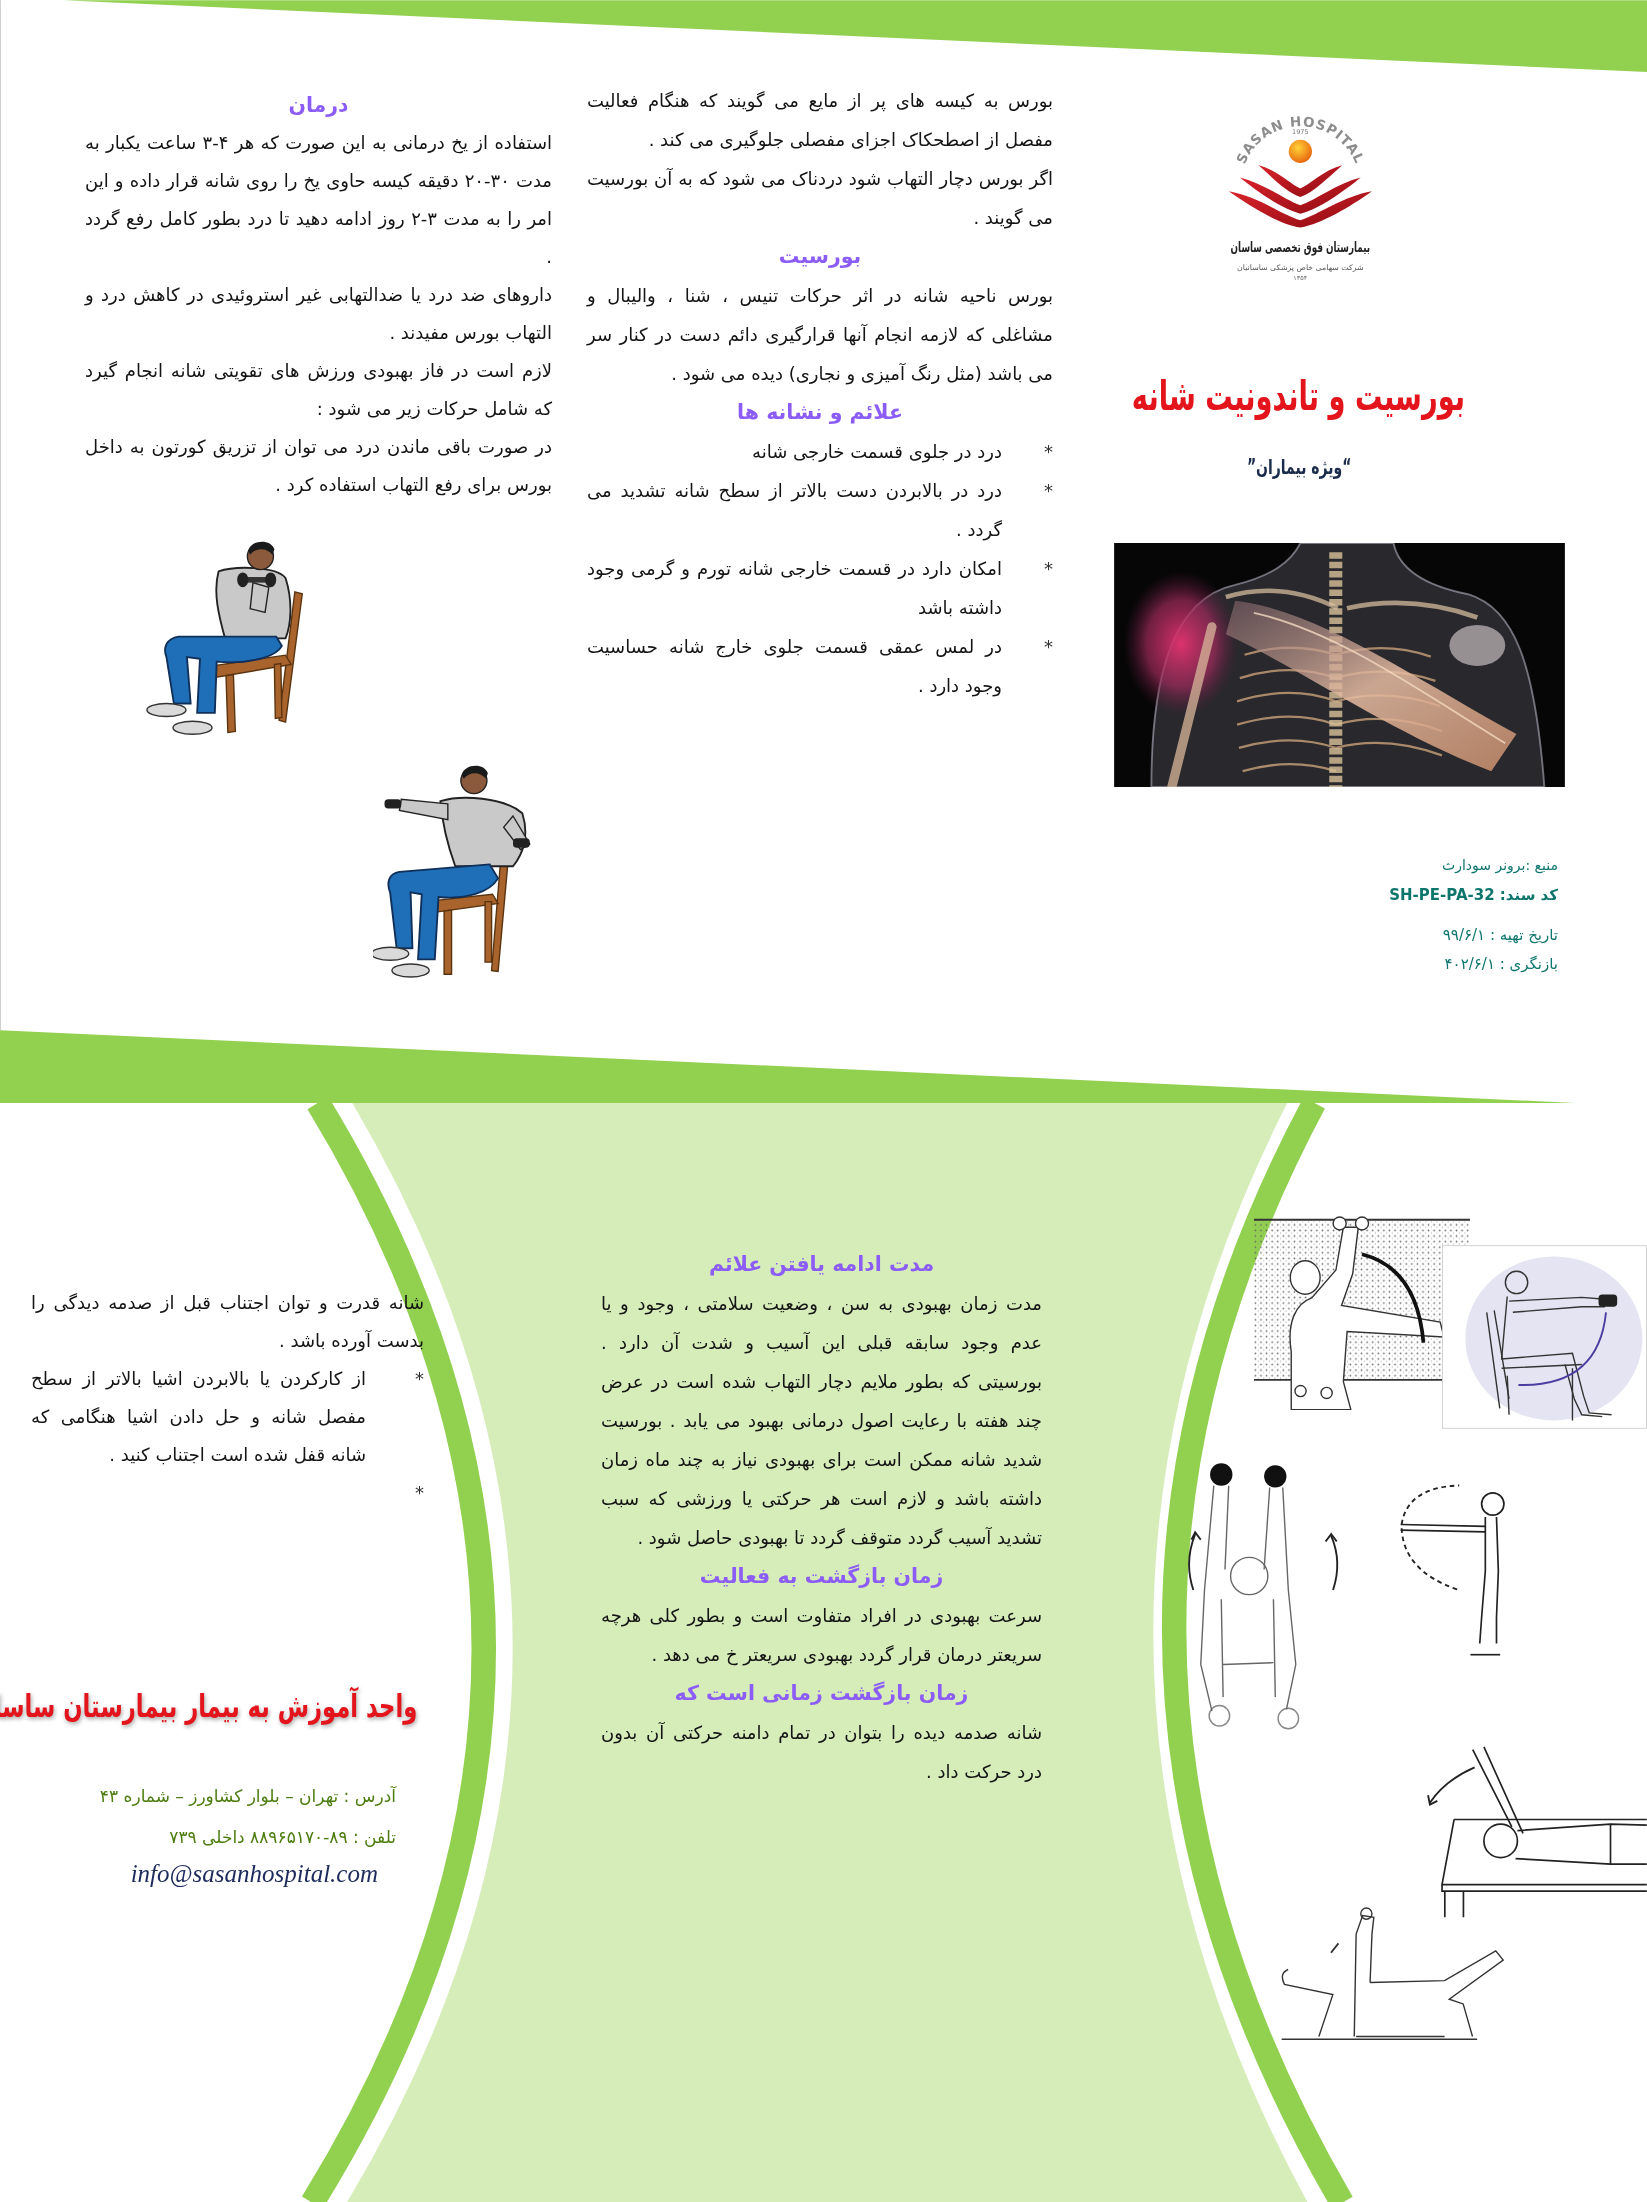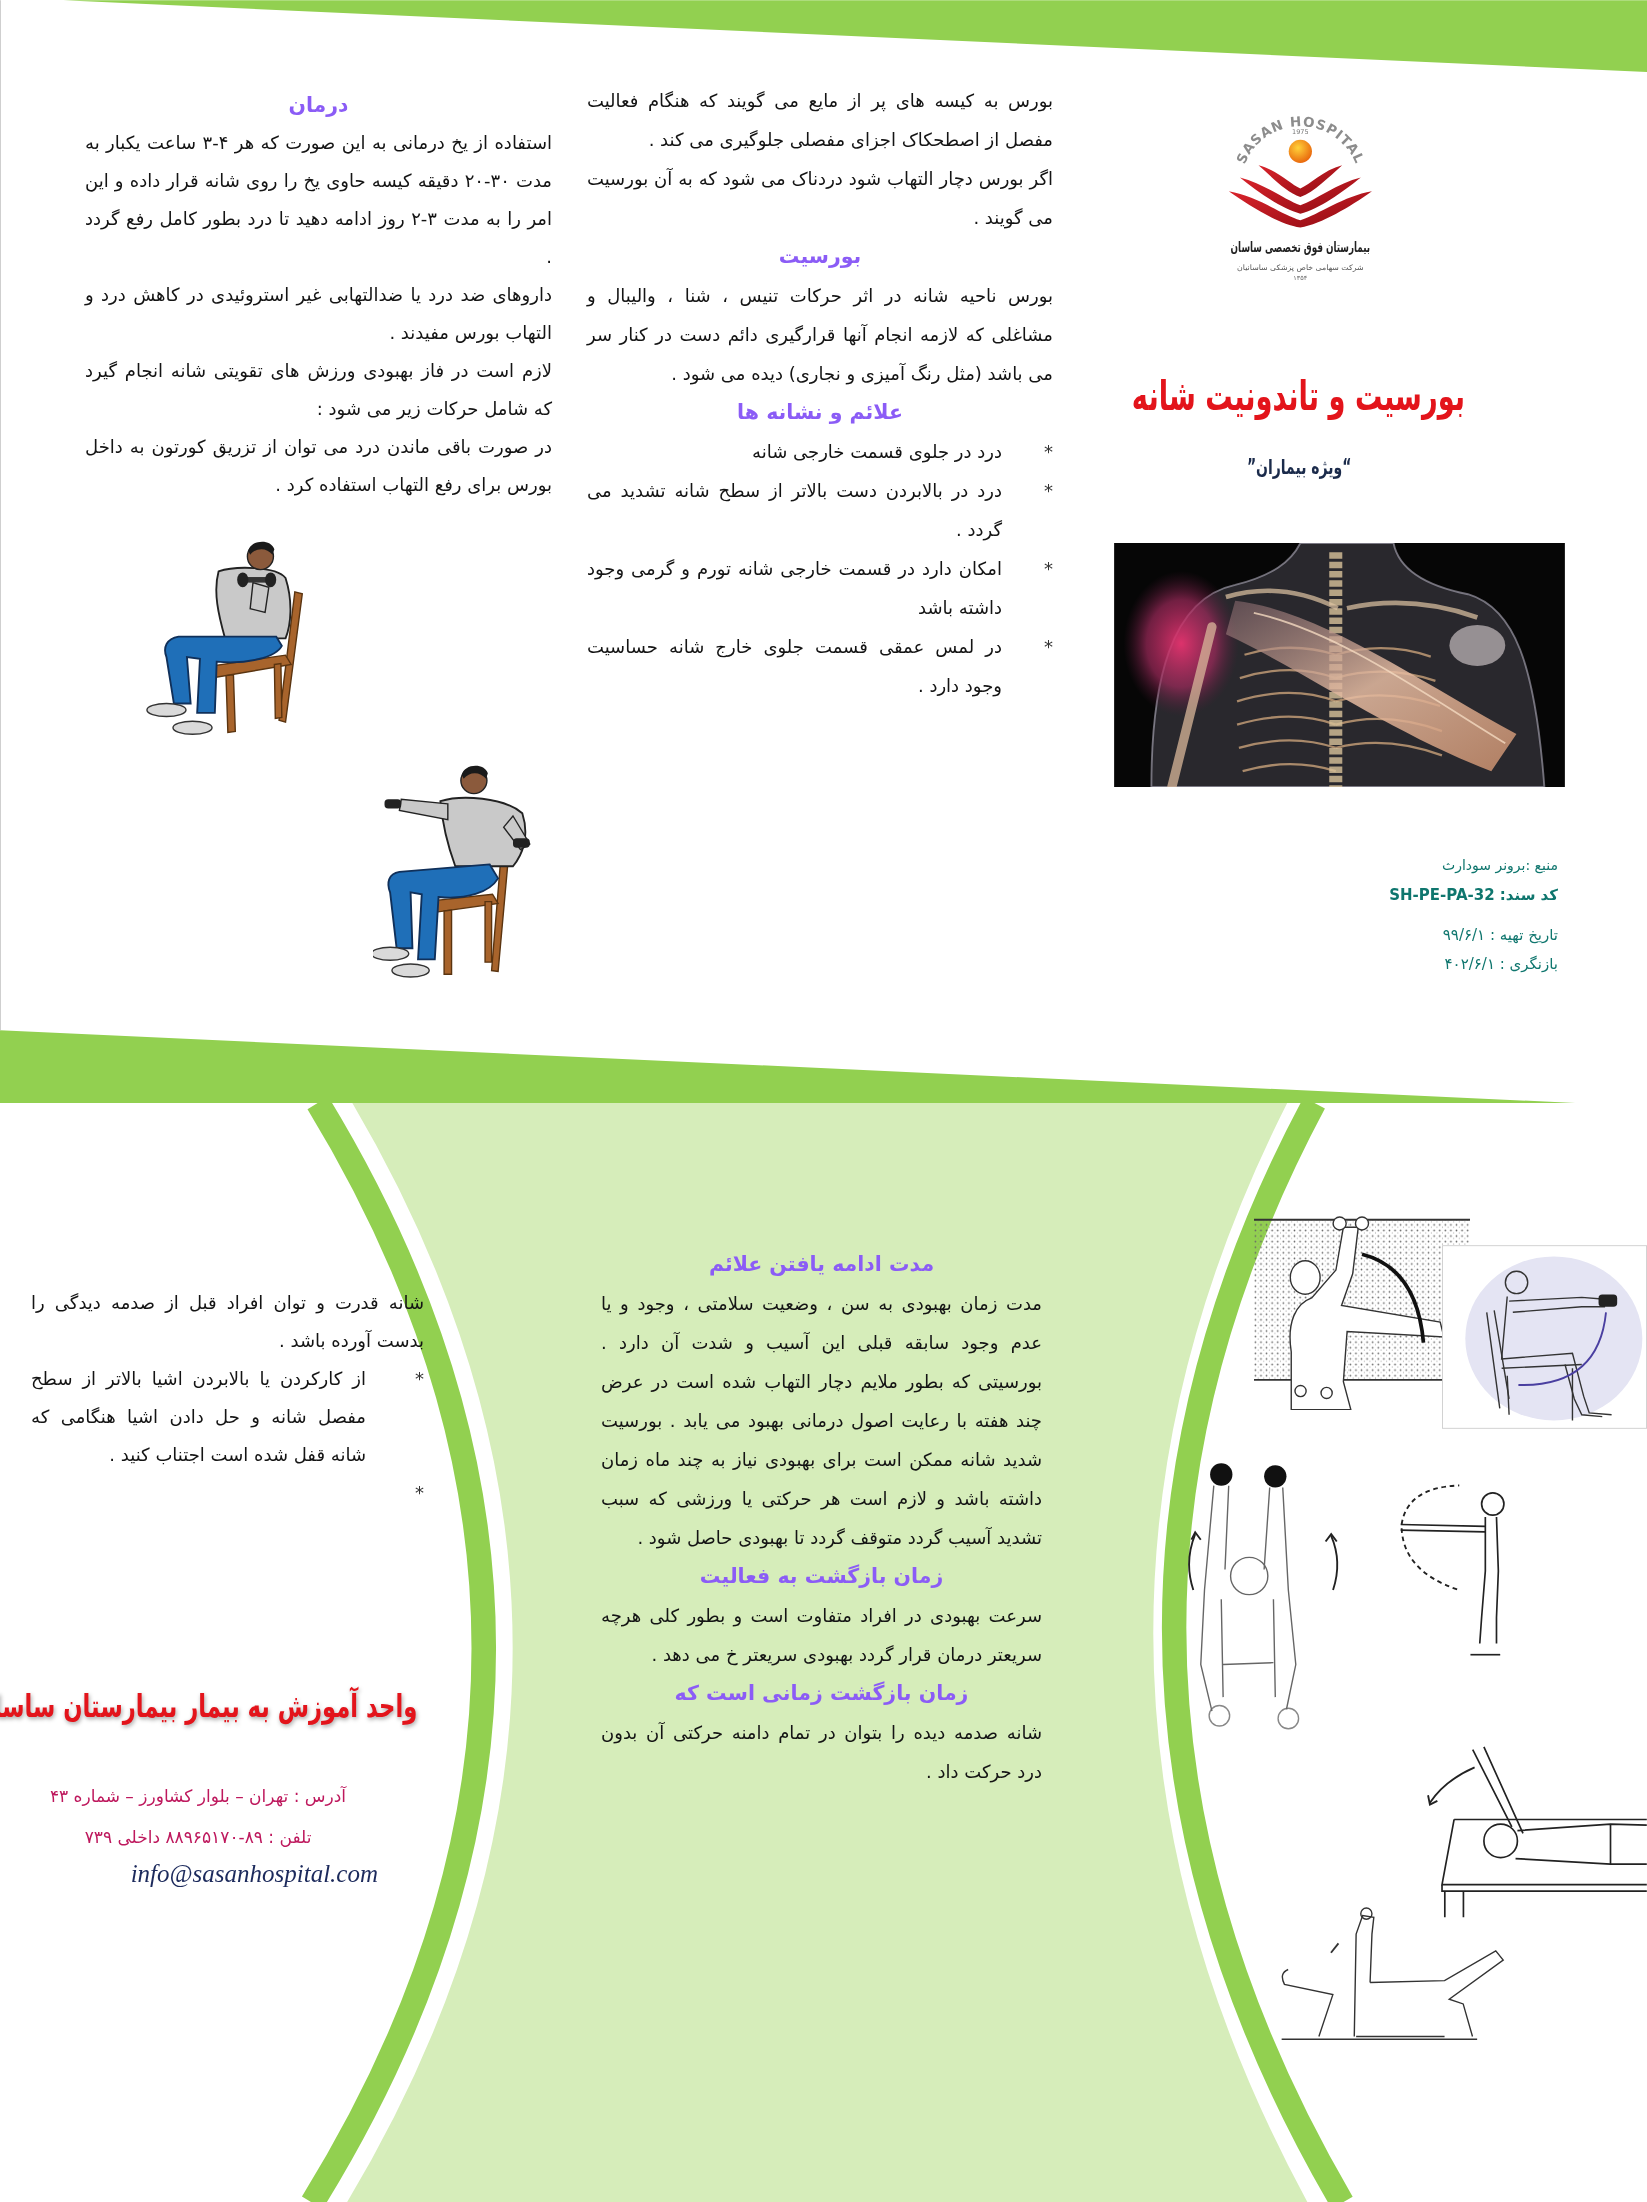--- a/index.html
+++ b/index.html
@@ -17,22 +17,22 @@
     .fa p { margin: 0; }
     .h-red {
       color: #8b5cf6; font-weight: bold; font-size: 20.5px; margin: 0;
       text-align: center;
     }
     .li { display: flex; flex-direction: row; }
     .li .bullet { flex: none; text-align: right; color: #333; }
     .li .litext { flex: 1; text-align: justify; }
     .meta { direction: rtl; text-align: right; position: absolute; left: 1286px; width: 272px;
             font-family: "DejaVu Sans", sans-serif; color: #0f766e; }
-    .footer-line { direction: rtl; text-align: center; position: absolute; left: 0; width: 396px;
-                   font-family: "DejaVu Sans", sans-serif; color: #be185d; font-size: 17px; }
+    .footer-line { direction: rtl; text-align: right; position: absolute; left: 0; width: 396px;
+                   font-family: "DejaVu Sans", sans-serif; color: #4d7c0f; font-size: 17px; }
     .email { direction: ltr; text-align: right; position: absolute; left: 0; width: 378px;
              font-family: "Liberation Serif", serif; font-style: italic; font-size: 25px; color: #1C2A5C; }
     svg text { font-family: "DejaVu Sans", sans-serif; }
   </style>
 </head>
 <body>
 
 <svg class="bg" width="1647" height="2203" viewBox="0 0 1767 2363">
   <polygon points="68,0 1767,0 1767,77" fill="#92D050"></polygon>
   <path d="M378,1183 Q725,1773 372,2363 L1403,2363 Q1083,1773 1381,1183 Z" fill="#D6EDBA"></path>
@@ -199,21 +199,21 @@
 <div class="abs fa" style="left:601px;top:1245px;width:441px;line-height:39px;">
   <h3 class="h-red">مدت ادامه یافتن علائم</h3>
   <p>مدت زمان بهبودی به سن ، وضعیت سلامتی ، وجود و یا عدم وجود سابقه قبلی این آسیب و شدت آن دارد . بورسیتی که بطور ملایم دچار التهاب شده است در عرض چند هفته با رعایت اصول درمانی بهبود می یابد . بورسیت شدید شانه ممکن است برای بهبودی نیاز به چند ماه زمان داشته باشد و لازم است هر حرکتی یا ورزشی که سبب تشدید آسیب گردد متوقف گردد تا بهبودی حاصل شود .</p>
   <h3 class="h-red">زمان بازگشت به فعالیت</h3>
   <p>سرعت بهبودی در افراد متفاوت است و بطور کلی هرچه سریعتر درمان قرار گردد بهبودی سریعتر خ می دهد .</p>
   <h3 class="h-red">زمان بازگشت زمانی است که</h3>
   <p>شانه صدمه دیده را بتوان در تمام دامنه حرکتی آن بدون درد حرکت داد .</p>
 </div>
 
 <div class="abs fa" style="left:31px;top:1284px;width:393px;line-height:38px;">
-  <p>شانه قدرت و توان افراد قبل از صدمه دیدگی را بدست آورده باشد .</p>
+  <p>شانه قدرت و توان اجتناب قبل از صدمه دیدگی را بدست آورده باشد .</p>
   <div class="li">
     <span class="bullet" style="width:58px;padding-right:0">*</span>
     <span class="litext">از کارکردن یا بالابردن اشیا بالاتر از سطح مفصل شانه و حل دادن اشیا هنگامی که شانه قفل شده است اجتناب کنید .</span>
   </div>
   <div class="li">
     <span class="bullet" style="width:58px">*</span>
   </div>
 </div>
 
 <svg class="abs" style="left:0px;top:1678px;overflow:visible;filter:drop-shadow(1.9px 2.8px 1.9px rgba(0,0,0,0.35));" width="429" height="56" viewBox="0 0 460 60">

